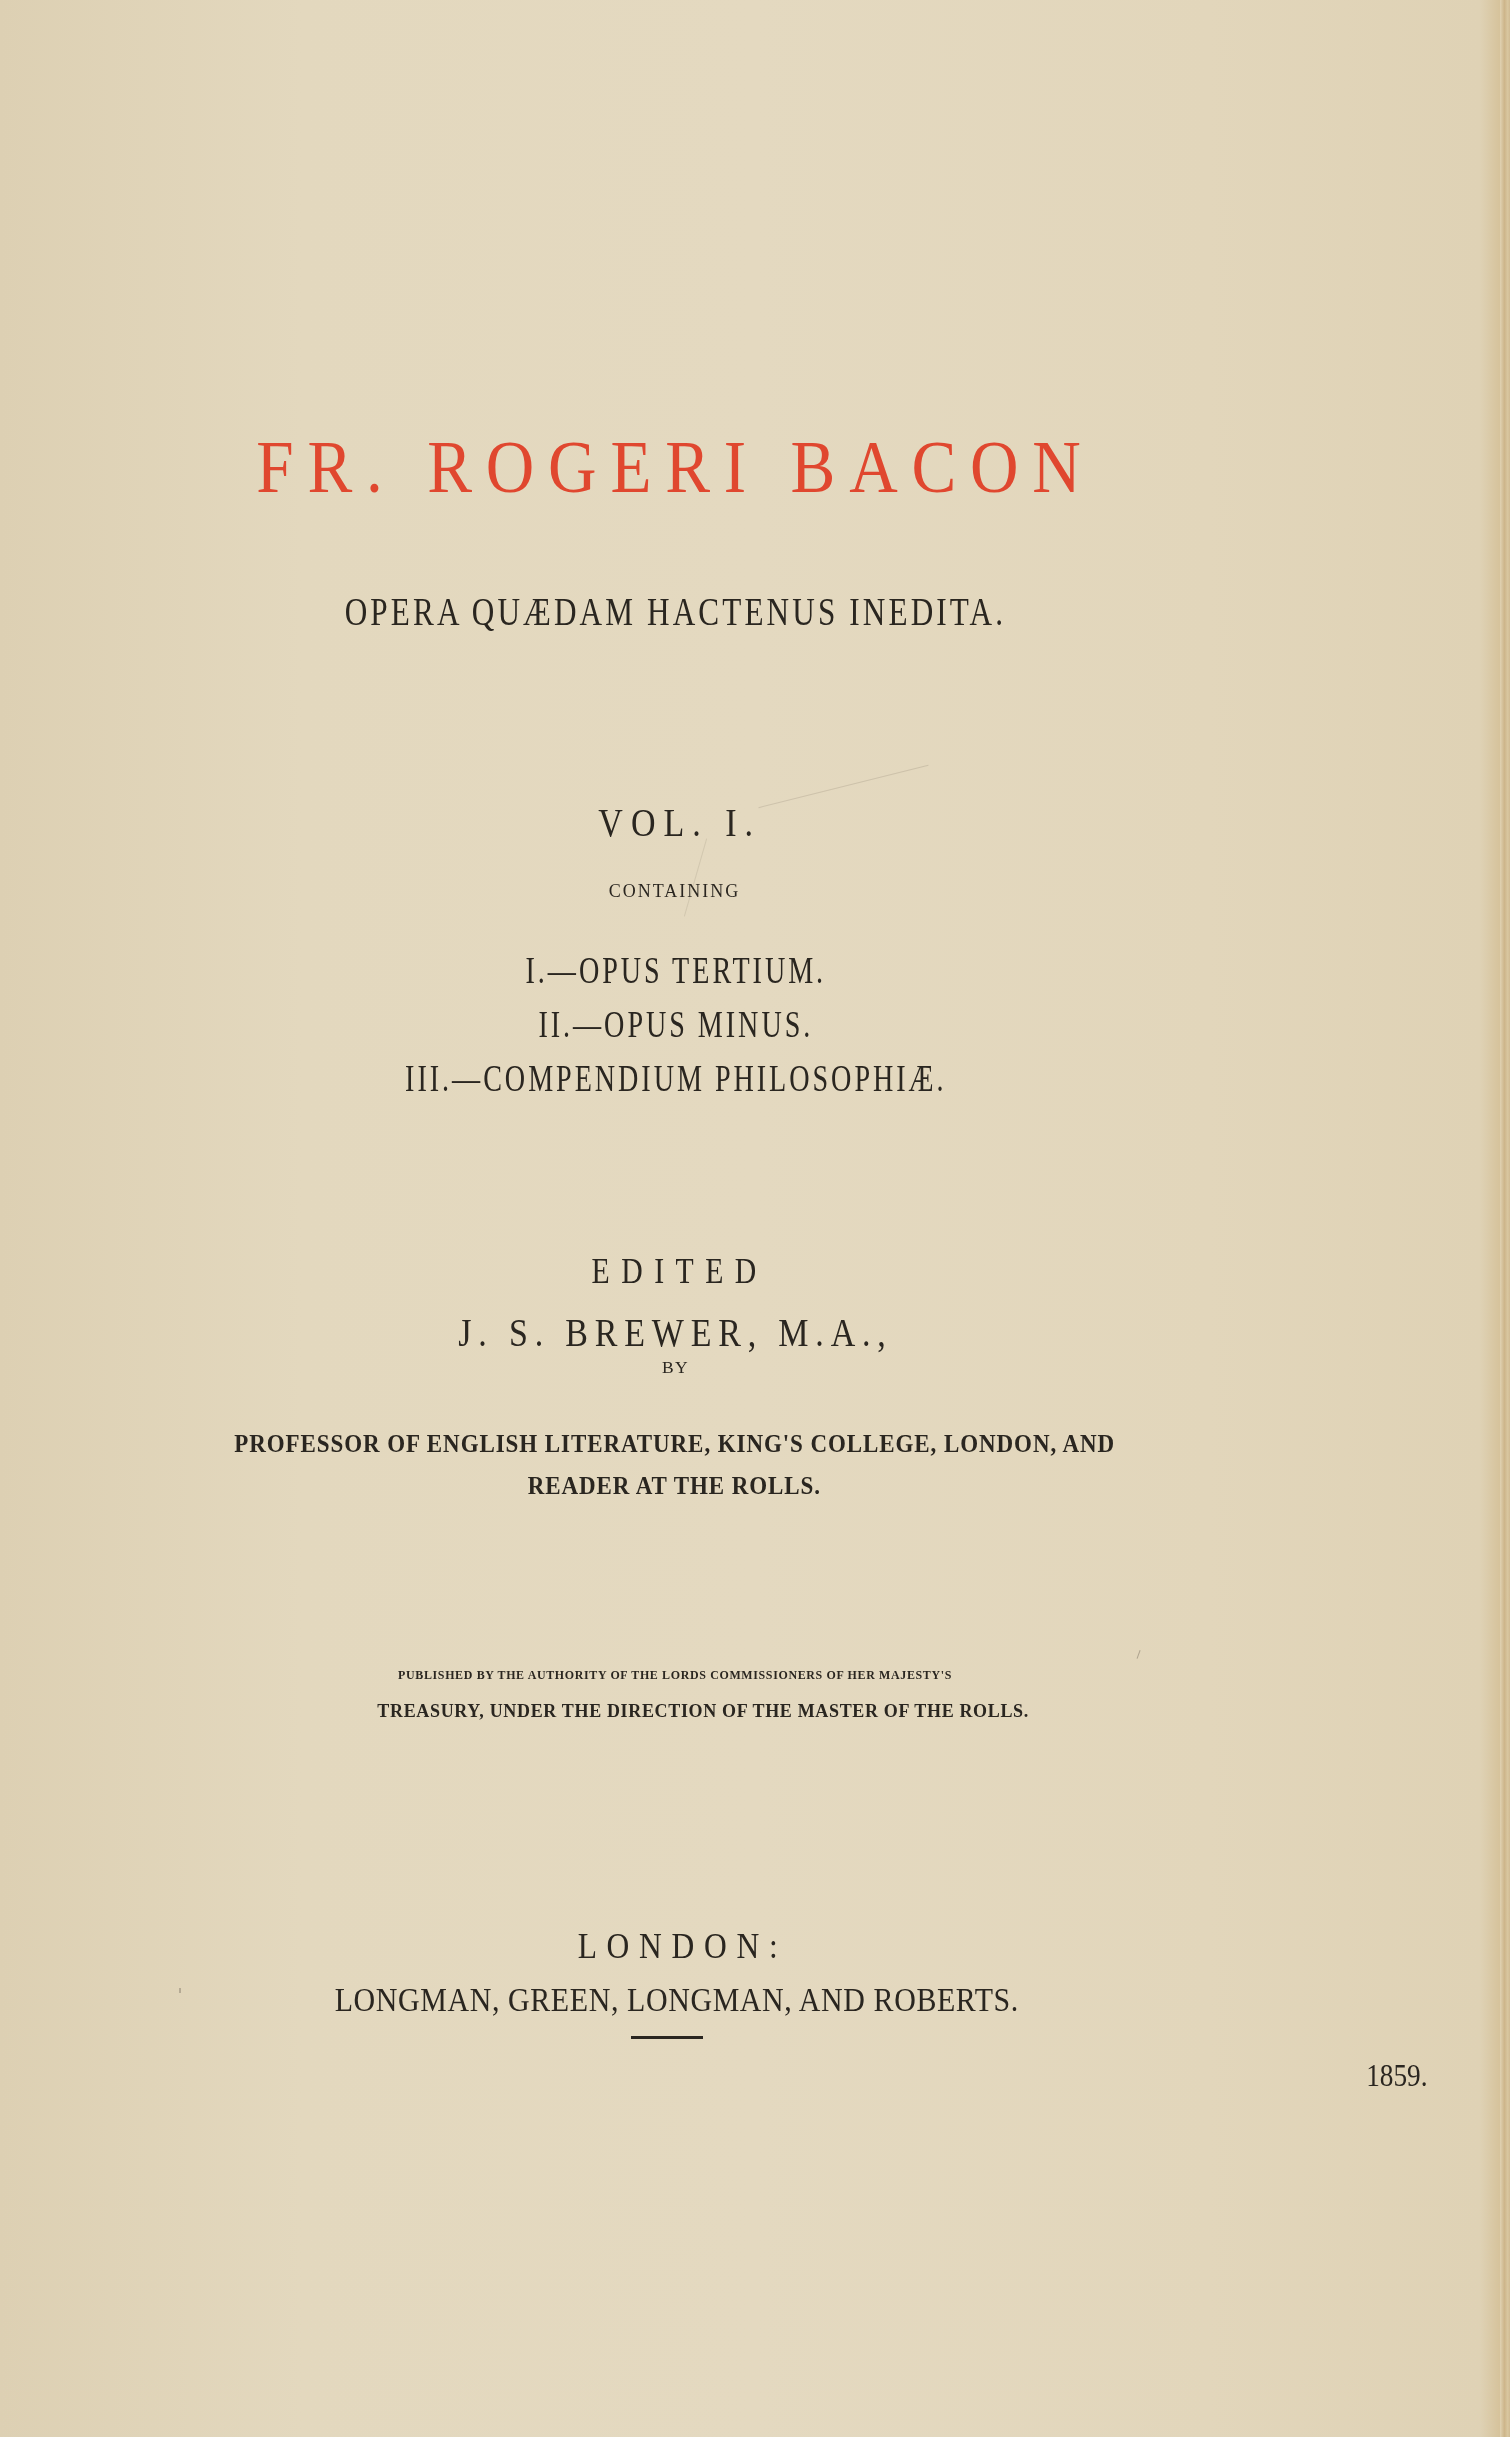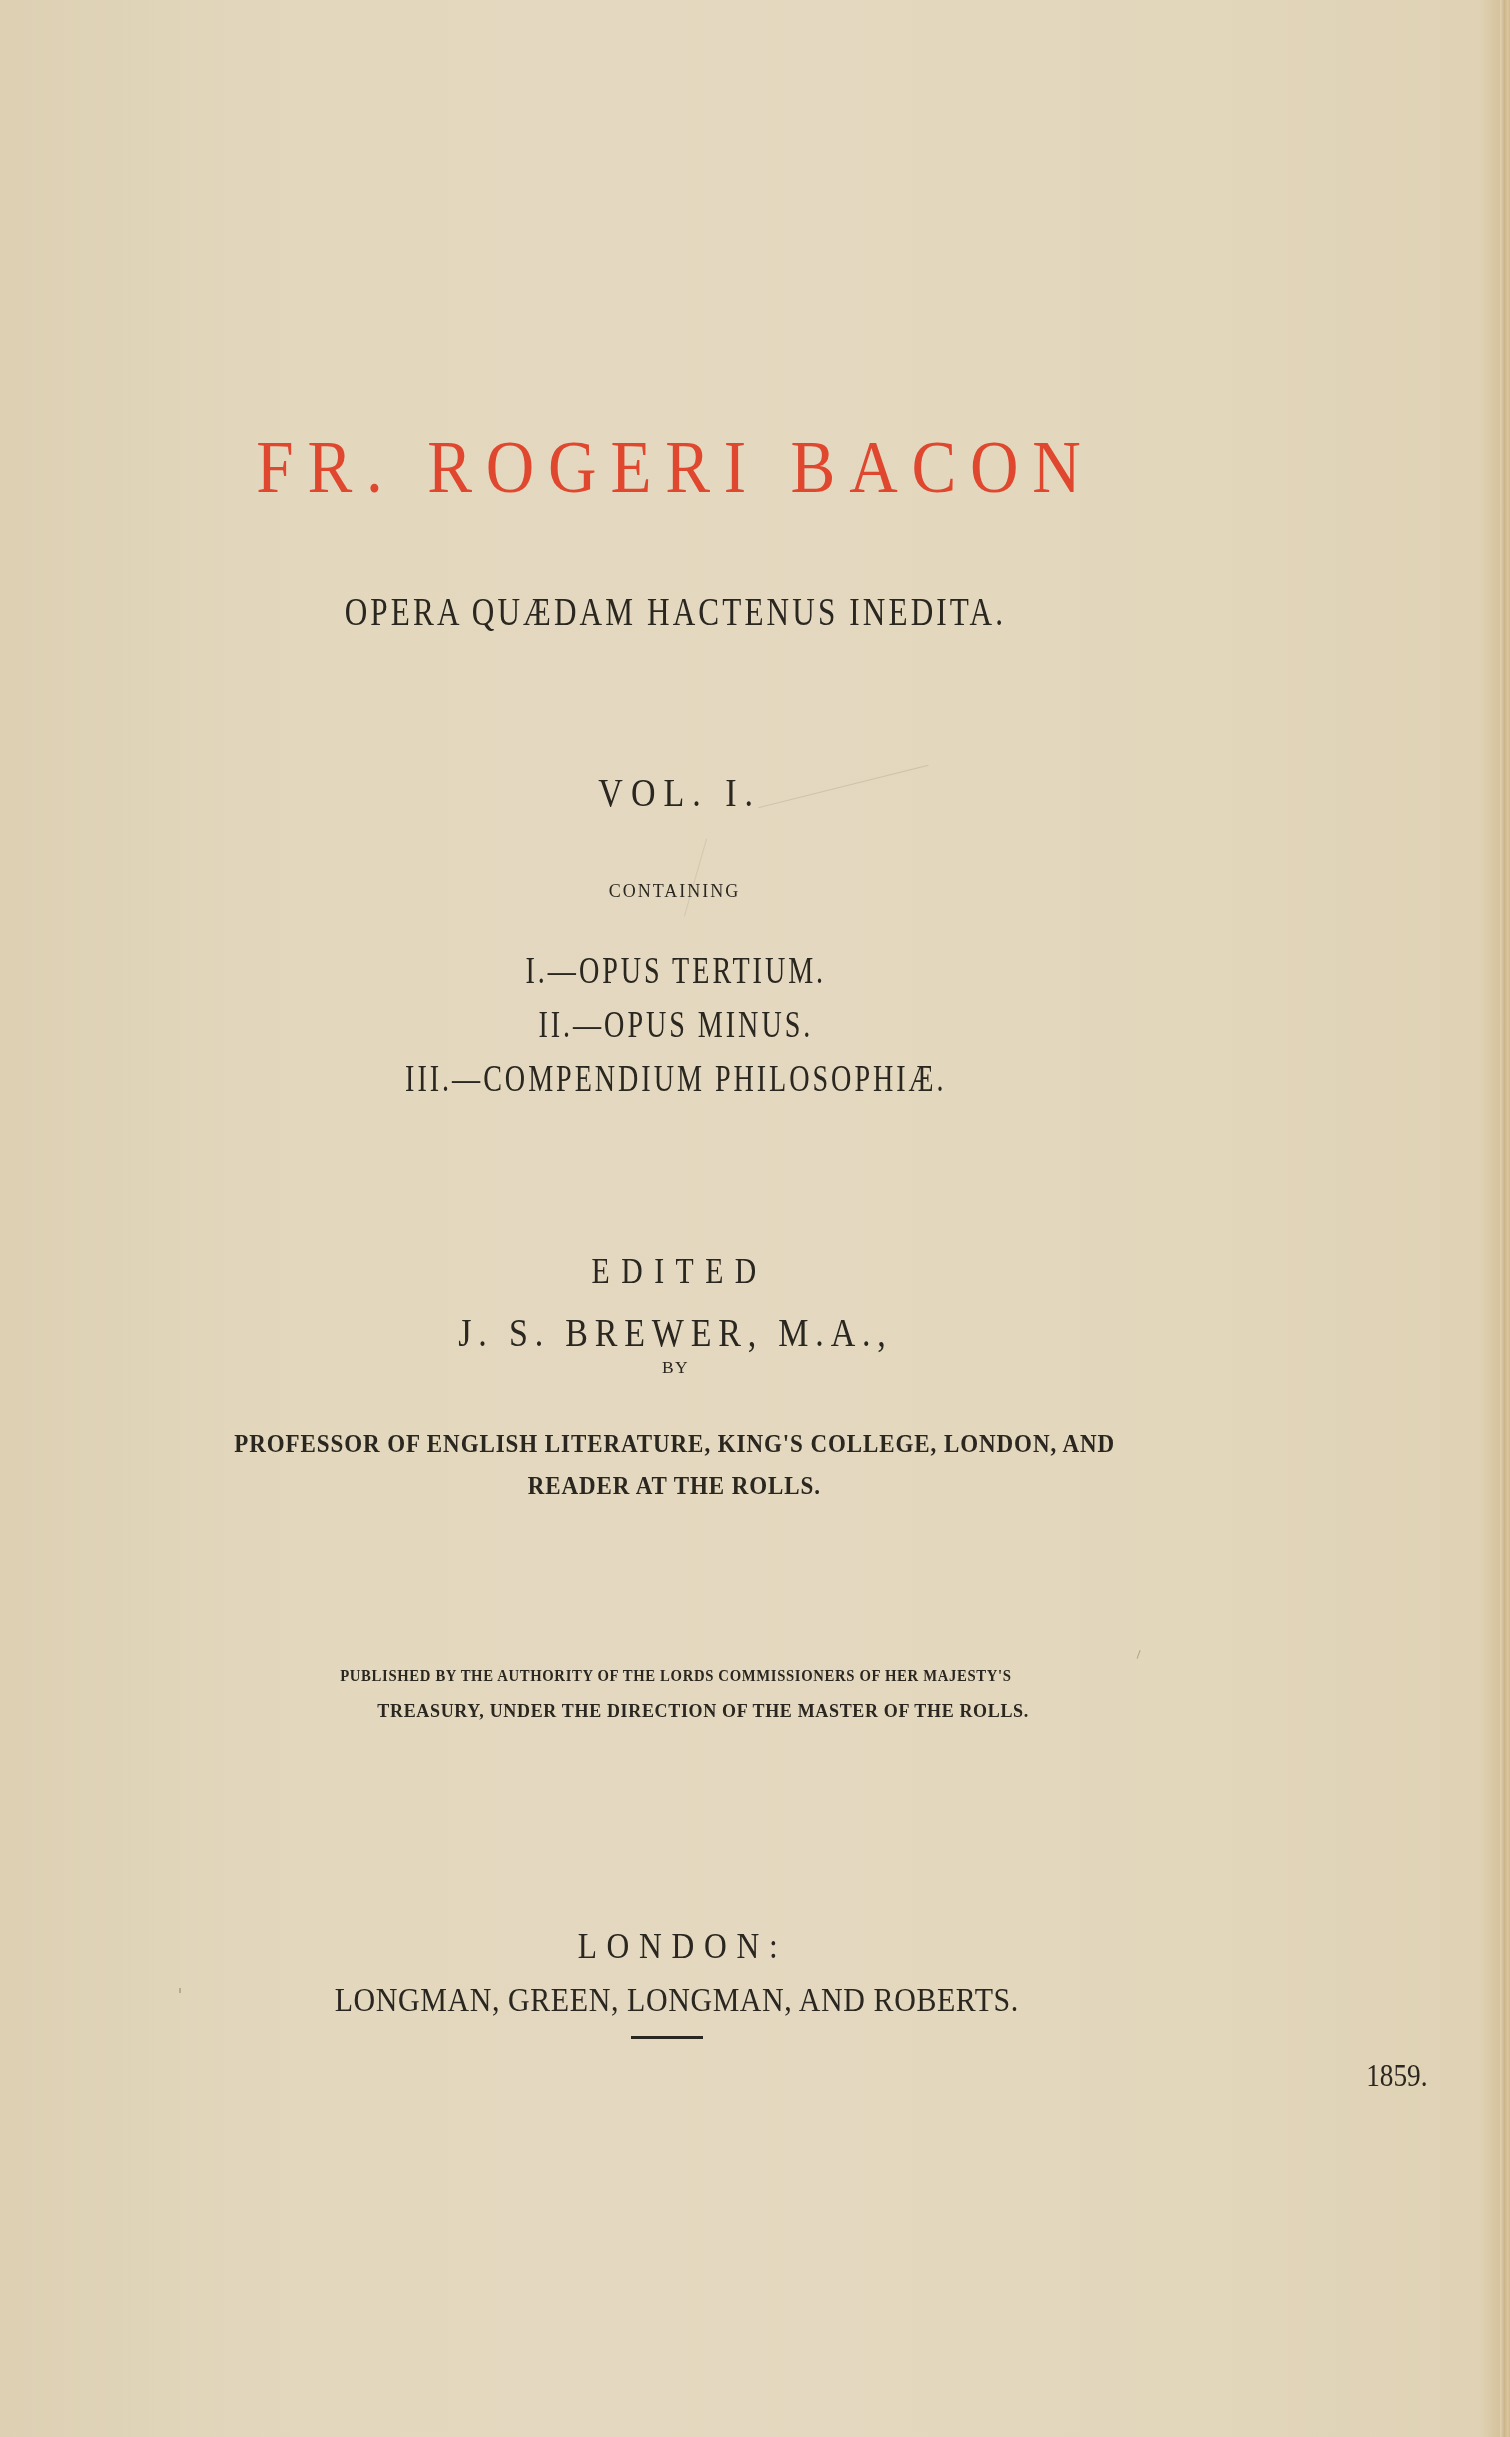--- a/index.html
+++ b/index.html
@@ -20,38 +20,38 @@
   .title {
     top: 426px; font-size: 73px; letter-spacing: 15px; color: #e0472f;
     transform: scaleX(0.92); transform-origin: 675px 0;
   }
   .title .inner { position: relative; left: -80px; }
   .subtitle {
     top: 588px; font-size: 40px; letter-spacing: 4px;
     transform: scaleX(0.78); transform-origin: 675px 0;
   }
   .subtitle .inner { position: relative; left: -80px; }
-  .vol { top: 769px; font-size: 40px; letter-spacing: 9.4px; }
+  .vol { top: 799px; font-size: 40px; letter-spacing: 9.4px; }
   .vol .inner { position: relative; left: -76px; transform: scaleX(0.85); }
   .containing { top: 881px; font-size: 18px; letter-spacing: 2px; }
   .containing .inner { position: relative; left: -81px; }
   .works { top: 943px; font-size: 38px; letter-spacing: 4px; line-height: 54px; }
   .works .inner { position: relative; left: -80px; transform: scaleX(0.74); transform-origin: center top; }
   .works .inner div { text-align: center; }
   .edited { top: 1252px; font-size: 35px; letter-spacing: 13.5px; }
   .edited .inner { position: relative; left: -76px; transform: scaleX(0.85); }
   .by { top: 1321px; font-size: 17.5px; letter-spacing: 1.3px; }
   .by .inner { position: relative; left: -80px; margin-top: 36px; }
   .editor { top: 1309px; font-size: 40px; letter-spacing: 8px; }
   .editor .inner { position: relative; left: -80px; transform: scaleX(0.85); }
   .affil1 { top: 1430px; font-size: 25px; letter-spacing: 1px; font-weight: bold; }
   .affil1 .inner { position: relative; left: -81px; transform: scaleX(0.92); }
   .affil2 { top: 1472px; font-size: 25px; letter-spacing: 1px; font-weight: bold; }
   .affil2 .inner { position: relative; left: -81px; transform: scaleX(0.92); }
-  .pub1 { top: 1667px; font-size: 16px; letter-spacing: 0.7px; font-weight: bold; }
+  .pub1 { top: 1667px; font-size: 13px; letter-spacing: 0.7px; font-weight: bold; }
   .pub1 .inner { position: relative; left: -80px; transform: scaleX(0.92); }
   .pub2 { top: 1700px; font-size: 19.6px; letter-spacing: 0.7px; font-weight: bold; padding-left: 28px; }
   .pub2 .inner { position: relative; left: -80px; transform: scaleX(0.92); }
   .london { top: 1927px; font-size: 35px; letter-spacing: 10.8px; }
   .london .inner { position: relative; left: -73px; transform: scaleX(0.9); }
   .publisher { top: 1981px; font-size: 34px; letter-spacing: 0.7px; text-decoration: underline; }
   .publisher .inner { position: relative; left: -79px; transform: scaleX(0.88); }
   .rule {
     position: absolute; top: 2036px; left: 631px; width: 72px; height: 2.7px; background: #2a2620;
   }

